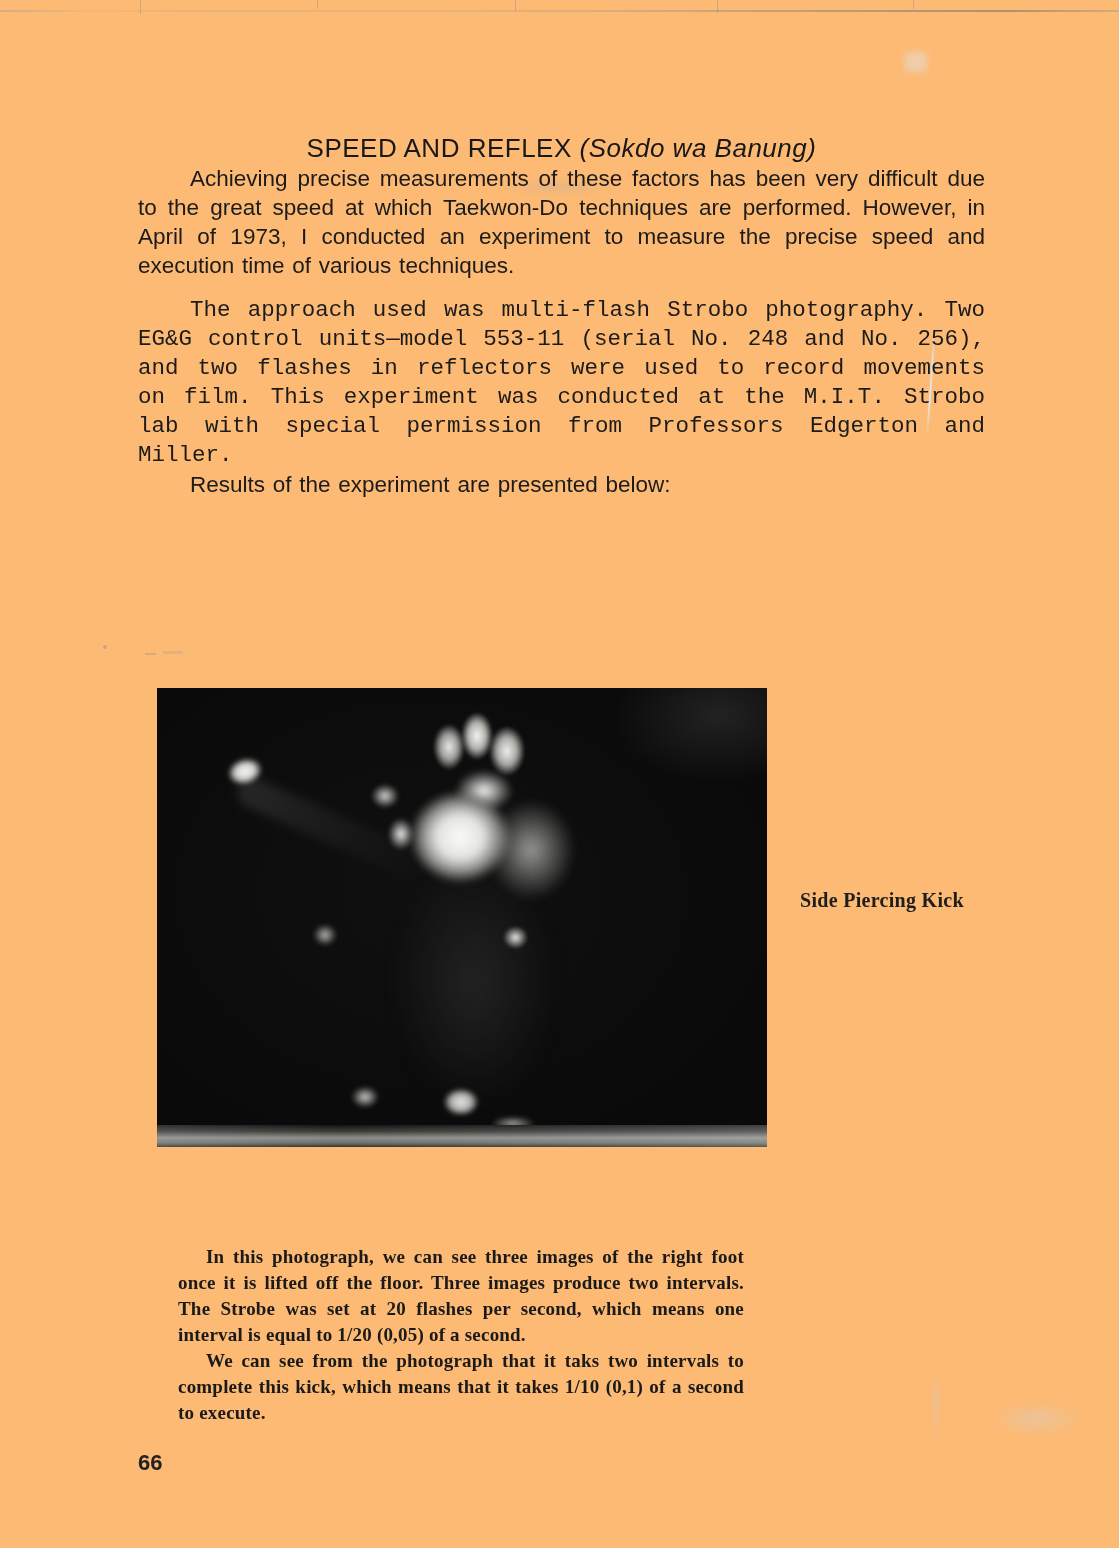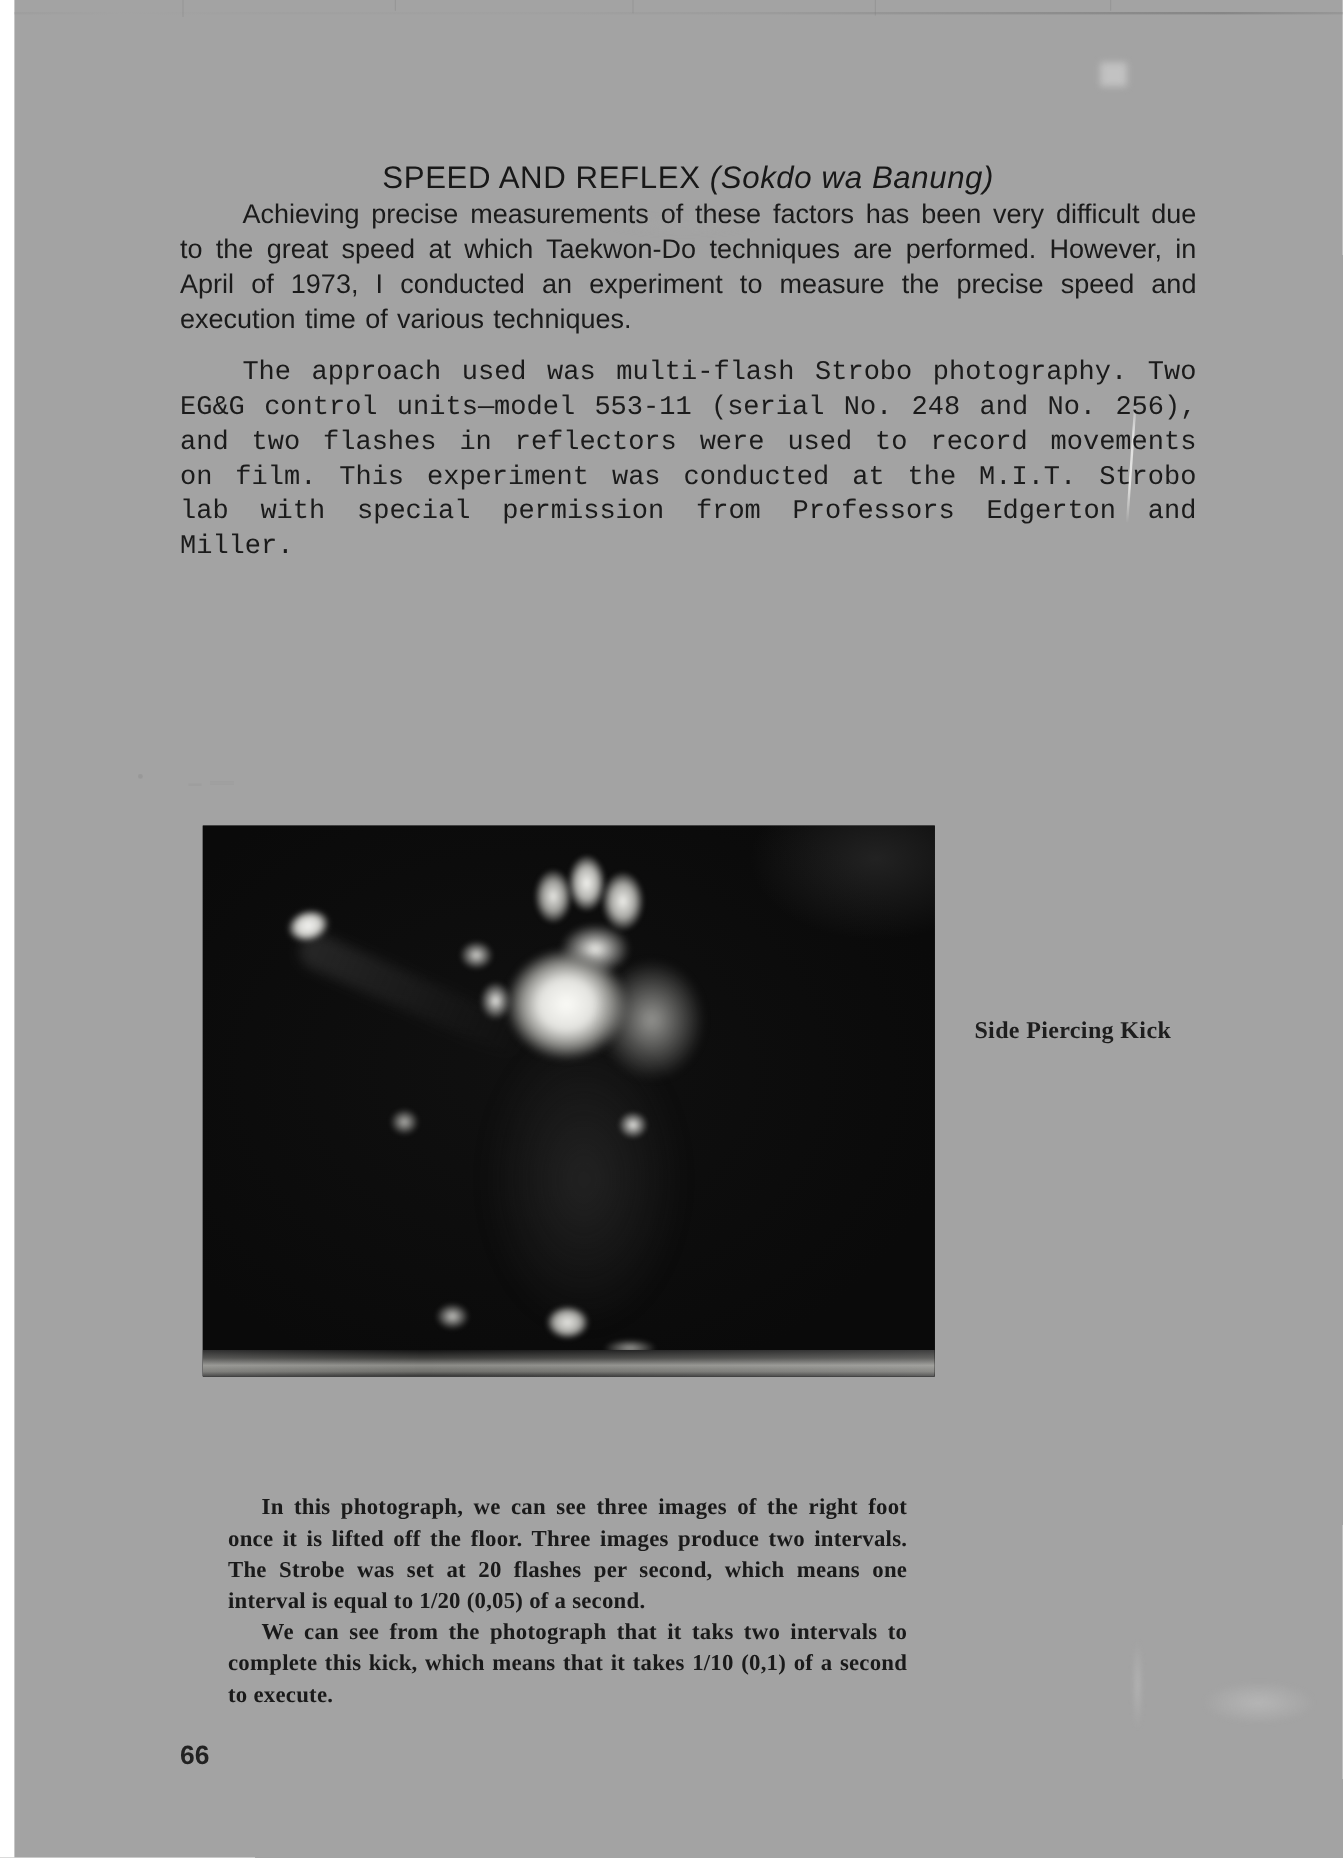--- a/index.html
+++ b/index.html
@@ -5,23 +5,22 @@
   html, body { margin: 0; padding: 0; }
   body {
     width: 1119px; height: 1548px;
     background: #ffffff;
     font-family: "Liberation Sans", sans-serif;
     position: relative;
     overflow: hidden;
   }
   .page {
     position: absolute; inset: 0;
-    background: #a3a3a3;
+    background: #fdba74;
     color: #1c1c1c;
-    margin-left: 12px;
   }
 
   
   .scan-line-top {
     position: absolute; left: 0; top: 10px; width: 1119px; height: 2px;
     background: linear-gradient(90deg,
       rgba(150,150,150,.38) 0%, rgba(160,160,160,.10) 8%,
       rgba(150,150,150,.22) 20%, rgba(150,150,150,.18) 38%,
       rgba(140,140,140,.30) 55%, rgba(120,120,120,.48) 75%,
       rgba(110,110,110,.55) 90%, rgba(130,130,130,.30) 100%);
@@ -110,21 +109,21 @@
   .b-jacket   { left: 243px; top: 94px;  width: 120px; height: 110px; background: radial-gradient(closest-side,#fbfbf7 0%,#e3e3df 38%,#8e8e8a 62%,rgba(90,90,86,0) 85%); filter: blur(3px); border-radius: 46% 54% 50% 50%; }
   .b-jacket2  { left: 330px; top: 112px; width: 88px; height: 100px; background: radial-gradient(closest-side,rgba(175,175,171,.85),rgba(110,110,106,0)); filter: blur(4px); }
   .b-fist-r   { left: 346px; top: 238px; width: 25px; height: 23px; background: radial-gradient(closest-side,#eaeae6,rgba(160,160,156,0)); filter: blur(1.6px); }
   .b-hand-l   { left: 156px; top: 236px; width: 24px; height: 22px; background: radial-gradient(closest-side,#b8b8b4,rgba(110,110,106,0)); filter: blur(2px); }
   .b-foot-a   { left: 194px; top: 398px; width: 28px; height: 22px; background: radial-gradient(closest-side,#cdcdc9,rgba(130,130,126,0)); filter: blur(2px); }
   .b-foot-b   { left: 286px; top: 400px; width: 36px; height: 28px; background: radial-gradient(closest-side,#e8e8e4,#a9a9a5 60%,rgba(120,120,116,0)); filter: blur(2px); }
   .b-foot-c   { left: 334px; top: 428px; width: 44px; height: 15px; background: radial-gradient(closest-side,#a3a39f,rgba(100,100,96,0)); filter: blur(2px); }
 
   
   .photo-caption {
-    position: absolute; left: 800px; top: 848px; width: 200px; z-index: 2;
+    position: absolute; left: 800px; top: 889px; width: 200px; z-index: 2;
     font-family: "Liberation Serif", serif;
     font-size: 20px; font-weight: 700; letter-spacing: .3px; color: #1e1e1e;
     white-space: nowrap;
   }
   .notes {
     position: absolute; left: 178px; top: 1244px; width: 566px; z-index: 2;
     font-family: "Liberation Serif", serif;
     font-size: 19px; font-weight: 700; line-height: 26px; letter-spacing: .2px;
     color: #1a1a1a;
   }
@@ -151,20 +150,21 @@
   <div class="pencil-dot" style="left:103px; top:645px; width:4px; height:4px;"></div>
   <div class="pencil-dash" style="left:145px; top:653px; width:11px; height:2px;"></div>
   <div class="pencil-dash" style="left:163px; top:651px; width:20px; height:3px; opacity:.6;"></div>
   <div class="smudge-br1"></div>
   <div class="smudge-br2"></div>
 
   <div class="content">
     <h1 class="doc-title"><span>SPEED AND REFLEX </span><span class="t-italic">(Sokdo wa Banung)</span></h1>
     <p class="body-par par-2">Achieving precise measurements of these factors has been very difficult due to the great speed at which Taekwon-Do techniques are performed. However, in April of 1973, I conducted an experiment to measure the precise speed and execution time of various techniques.</p>
     <p class="body-par par-3">The approach used was multi-flash Strobo photography. Two EG&amp;G control units—model 553-11 (serial No. 248 and No. 256), and two flashes in reflectors were used to record movements on film. This experiment was conducted at the M.I.T. Strobo lab with special permission from Professors Edgerton and Miller.</p>
+    <p class="body-par par-4">Results of the experiment are presented below:</p>
   </div>
 
   <div class="photo" title="Multi-flash strobe photograph showing ghosted multiple exposures of a martial artist executing a side piercing kick against a black background">
     <div class="leg-streak"></div>
     <div class="torso-shade"></div>
     <div class="blob b-foot-ul"></div>
     <div class="blob b-knee"></div>
     <div class="blob b-hand-mid"></div>
     <div class="blob b-head-1"></div>
     <div class="blob b-head-2"></div>

